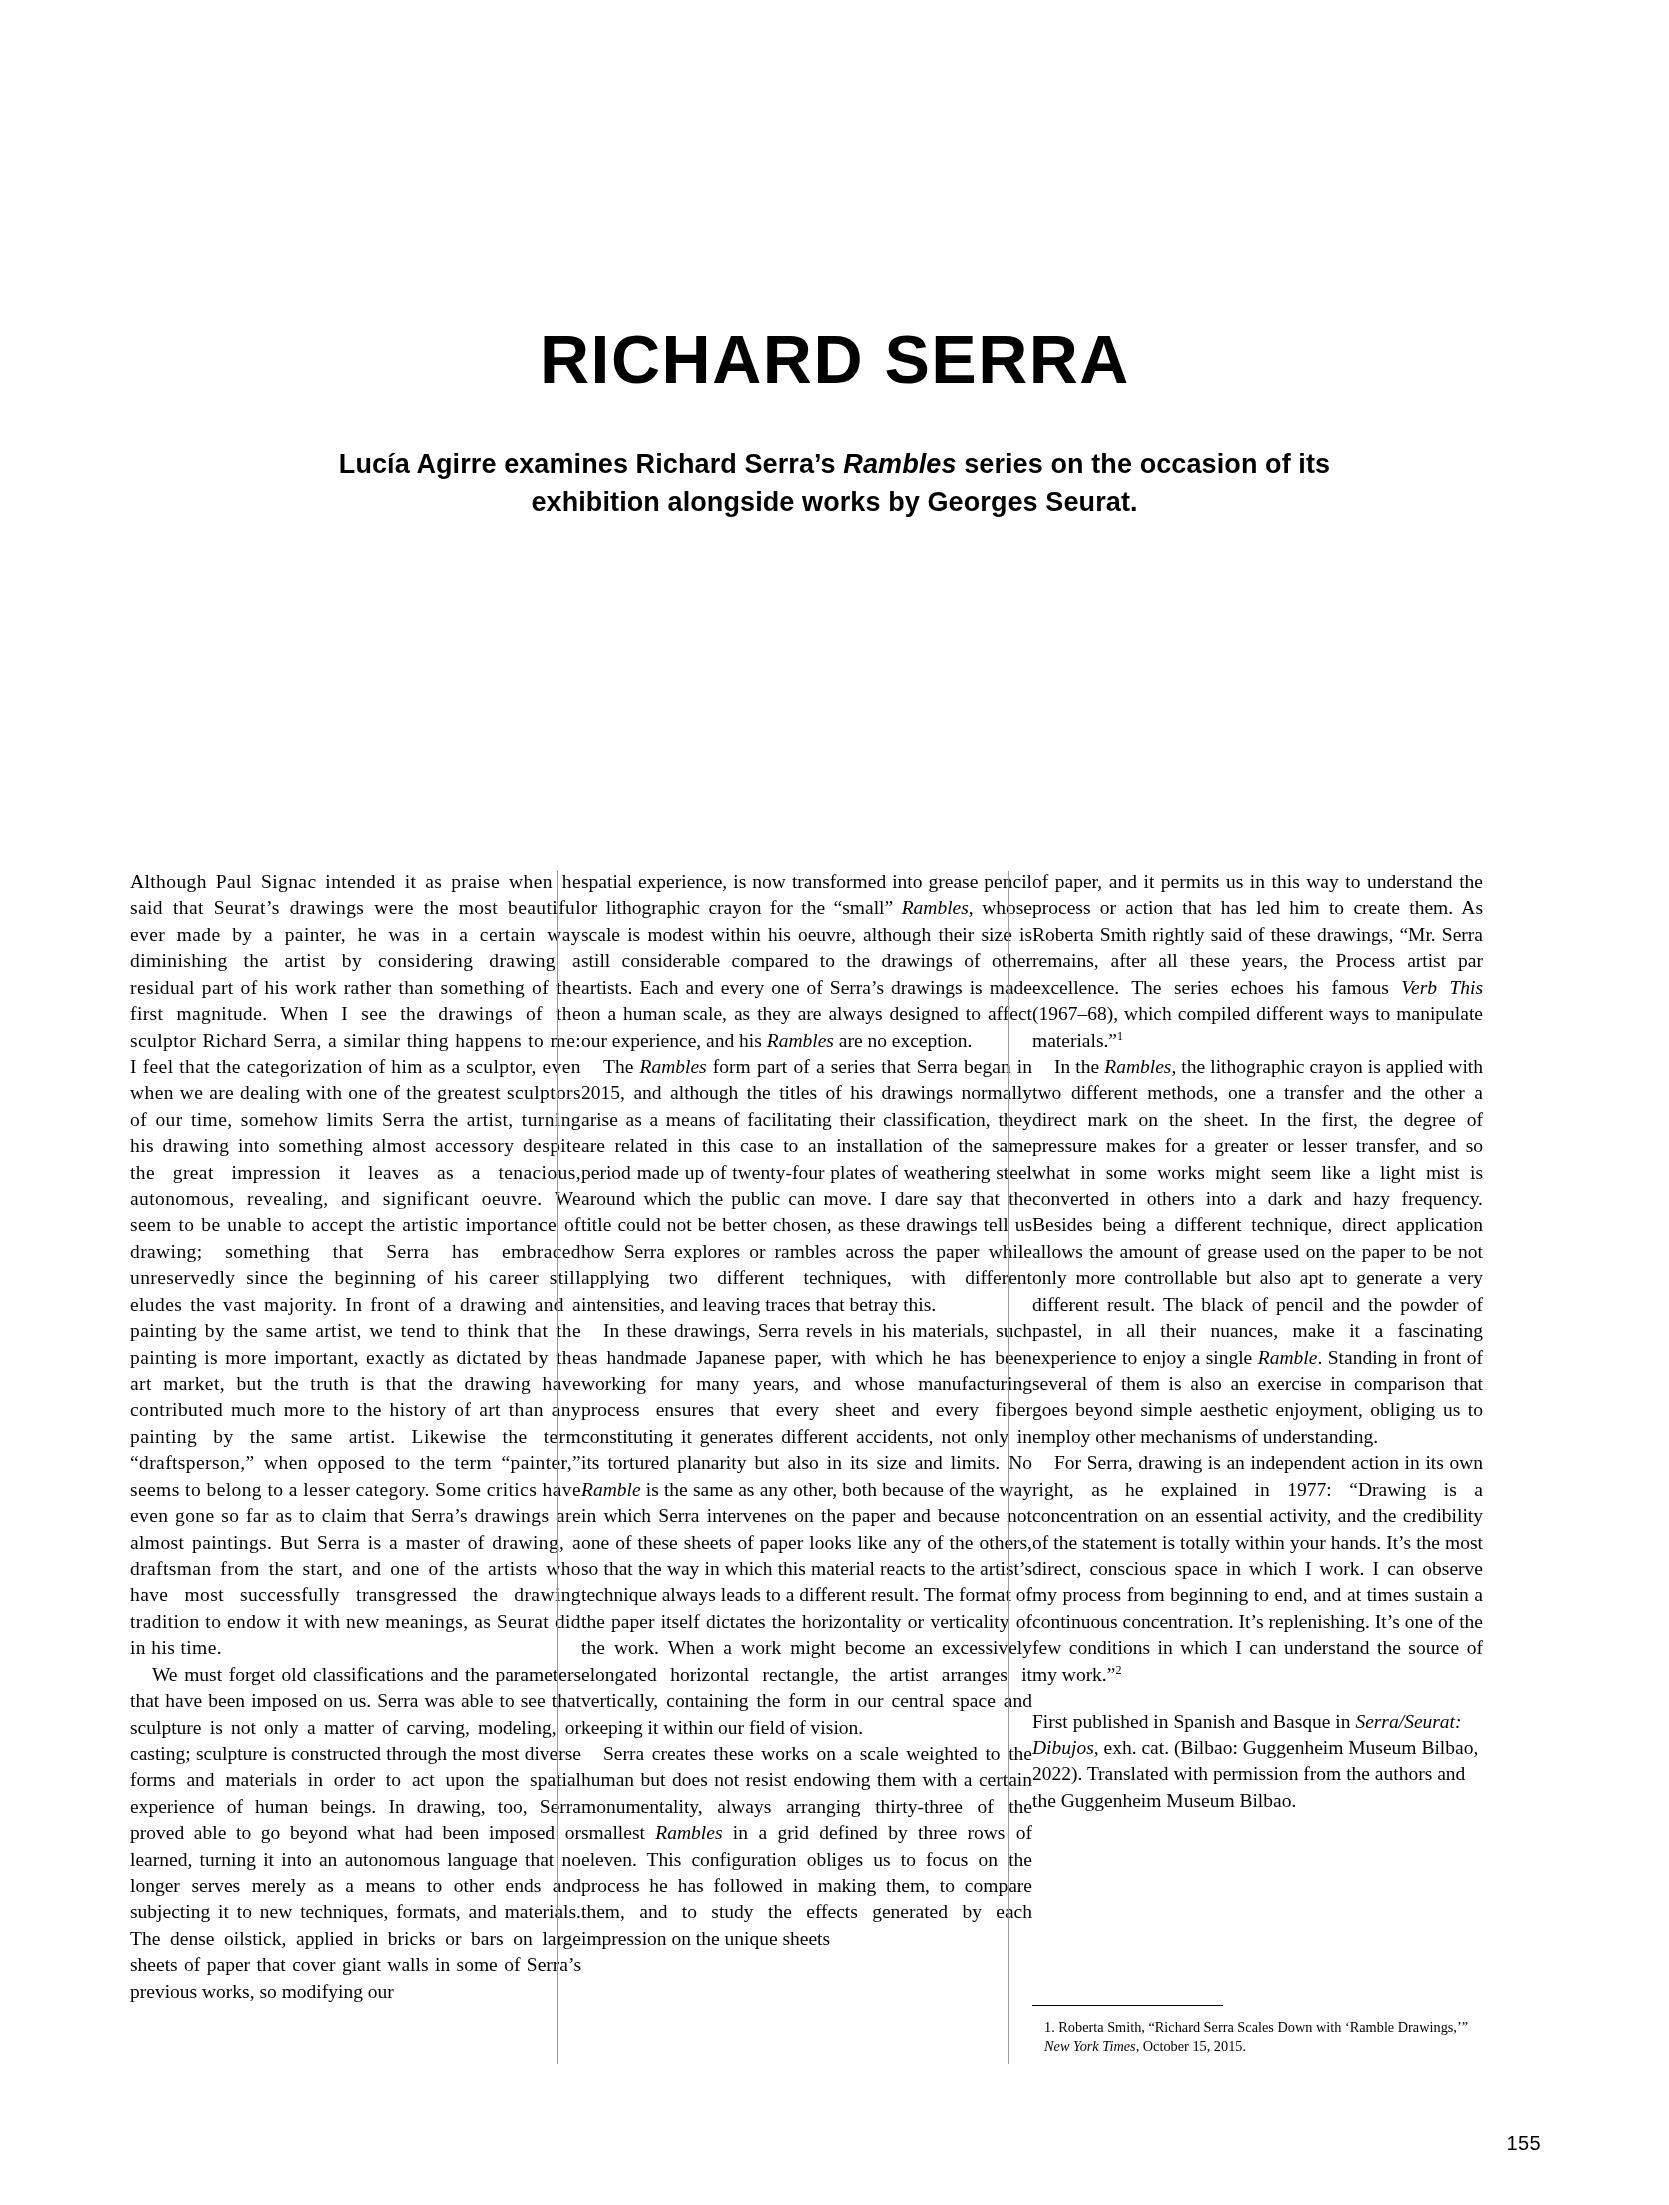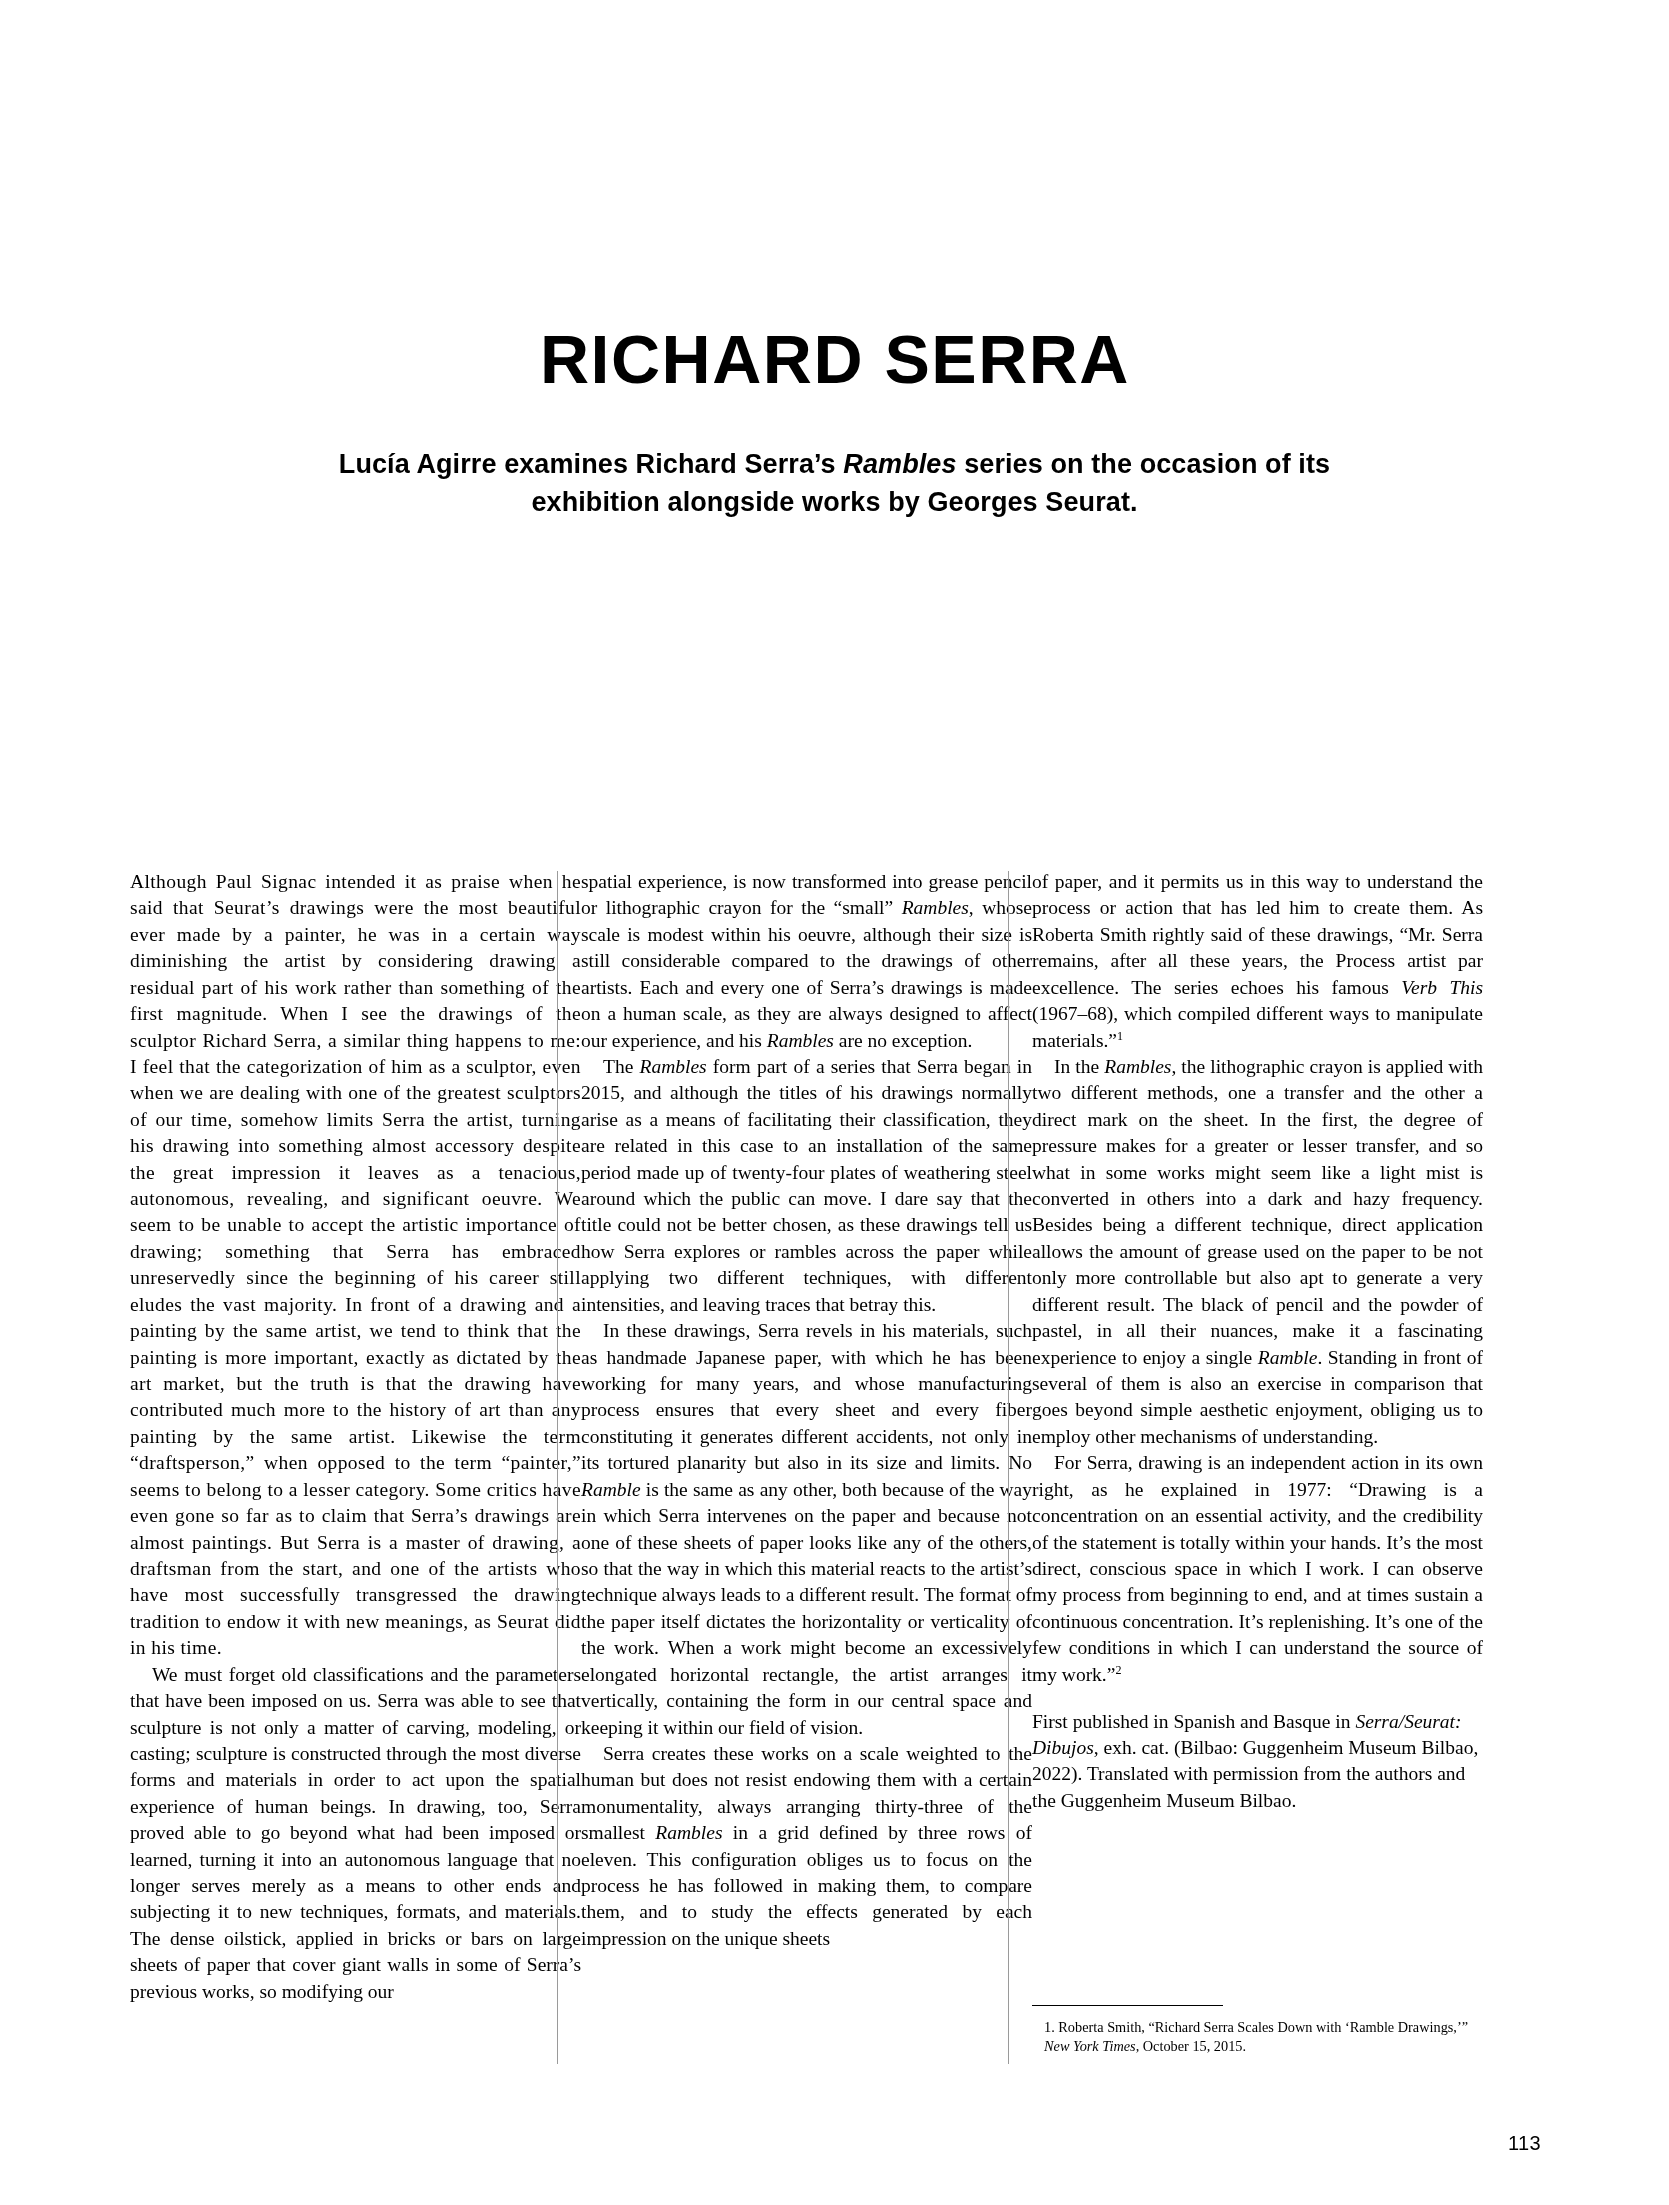--- a/index.html
+++ b/index.html
@@ -164,15 +164,15 @@
       </div>
 
       <div class="footnotes">
         <div class="rule"></div>
         <p>1. Roberta Smith, “Richard Serra Scales Down with ‘Ramble Drawings,’” <i>New York Times</i>, October 15, 2015.</p>
       </div>
     </div>
 
   </div>
 
-  <div class="folio">113</div>
+  <div class="folio">155</div>
 </div>
 
 
 </body></html>

